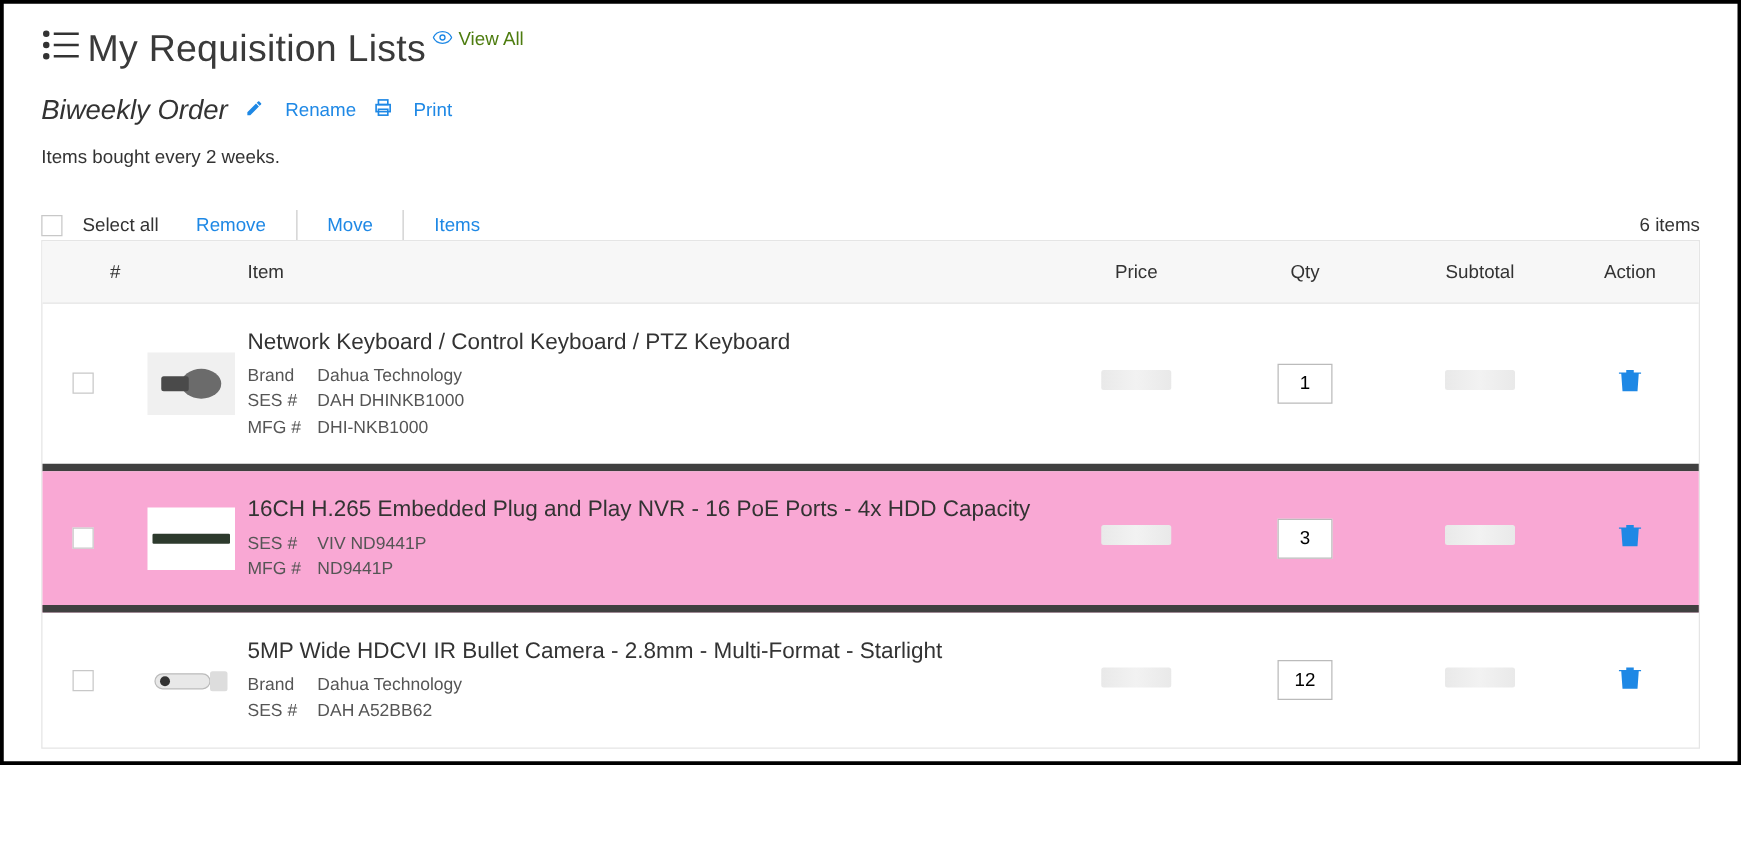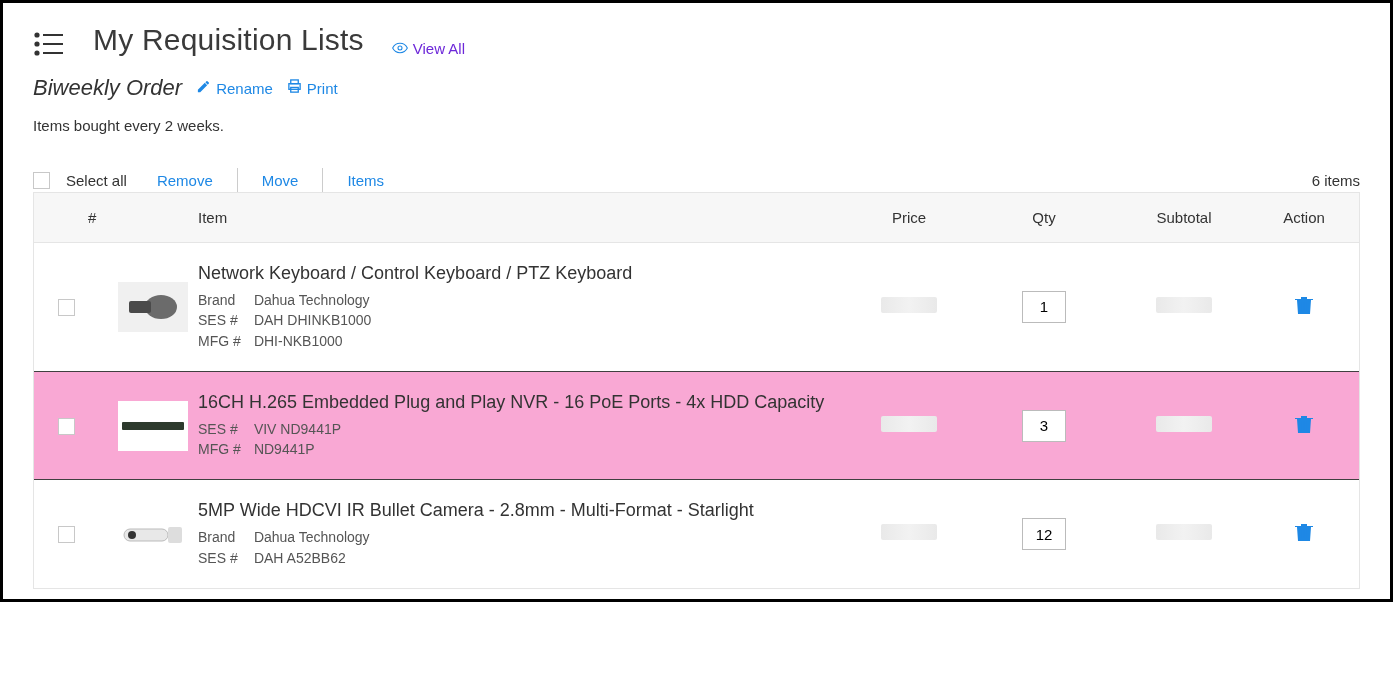--- a/index.html
+++ b/index.html
@@ -4,48 +4,48 @@
 <style>
   * { box-sizing: border-box; margin: 0; padding: 0; }
   body {
     font-family: "Segoe UI", Arial, sans-serif;
     background: #fff;
     color: #333;
     padding: 10px 30px;
     width: 1393px;
     border: 3px solid #000;
   }
-  .page-header { display: flex; align-items: flex-end; gap: 28px; margin: 10px 0 18px 0; }
+  .page-header { display: flex; align-items: flex-start; gap: 5px; margin: 10px 0 18px 0; }
   .list-icon { width: 32px; height: 26px; display: inline-block; }
   .list-icon svg { display:block; }
   .page-title { font-size: 30px; font-weight: 300; color: #3a3a3a; letter-spacing: 0.2px; }
-  .viewall { color: #6d28d9; font-size: 15px; display: inline-flex; align-items: center; gap: 5px; cursor: pointer; }
+  .viewall { color: #4d7c0f; font-size: 15px; display: inline-flex; align-items: center; gap: 5px; cursor: pointer; }
   .viewall svg { width: 16px; height: 12px; }
   .list-meta { display: flex; align-items: center; gap: 14px; margin-bottom: 16px; }
   .list-name { font-size: 22px; font-weight: 400; color: #333; font-style: italic; }
-  .link-btn { color: #1e88e5; font-size: 15px; display: inline-flex; align-items: center; gap: 5px; cursor: pointer; text-decoration: none; }
+  .link-btn { color: #1e88e5; font-size: 15px; display: inline-flex; align-items: center; gap: 17px; cursor: pointer; text-decoration: none; }
   .link-btn svg { width: 15px; height: 15px; }
   .desc { color: #333; font-size: 15px; margin-bottom: 34px; }
   .toolbar { display: flex; align-items: center; gap: 16px; position: relative; }
   .chk { width: 17px; height: 17px; border: 1px solid #c8c8c8; display:inline-block; vertical-align: middle; cursor: pointer; background:#fff; }
   .sel-all-label { font-size: 15px; color:#333; margin-right: 6px; }
   .tb-link { color:#1e88e5; font-size:15px; cursor:pointer; padding: 2px 8px; text-align: right; }
   .tb-sep { border-left: 1px solid #ccc; height: 24px; }
   .count { margin-left:auto; color:#333; font-size:15px; }
   .table-wrap { border:1px solid #e5e5e5; }
   .thead { display:flex; align-items:center; background:#f7f7f7; border-bottom:1px solid #e5e5e5; padding: 16px 10px; color:#333; font-size:15px; }
   .col-chk { width: 44px; text-align:center; }
   .col-num { width: 30px; text-align:left; }
   .col-img { width: 80px; }
   .col-item { flex: 1; }
   .col-price { width: 140px; text-align:center; }
   .col-qty { width: 130px; text-align:center; }
   .col-sub { width: 150px; text-align:center; }
   .col-act { width: 90px; text-align:center; }
-  .row { display:flex; align-items:center; padding: 20px 10px; border-bottom:1px solid #404040; }
+  .row { display:flex; align-items:center; padding: 20px 10px; border-bottom:6px solid #404040; }
   .row.alt { background:#f9a8d4; }
   .row:last-child { border-bottom:none; }
   .prod-img { width:70px; height:50px; background:#f0f0f0; display:flex; align-items:center; justify-content:center; }
   .item-title { font-size: 18px; font-weight: 500; color:#333; margin-bottom:6px; }
   .meta-line { font-size:14px; color:#555; line-height:1.45; }
   .meta-line .lbl { display:inline-block; width:52px; color:#555; }
   .blur { display:inline-block; width:56px; height:16px; background: linear-gradient(90deg,#e9e9e9,#f2f2f2,#e9e9e9); border-radius:2px; }
   .qty-input { width:44px; height:32px; border:1px solid #bbb; text-align:center; font-size:15px; }
   .del { color:#1e88e5; cursor:pointer; }
   .del svg { width:18px; height:20px; }

